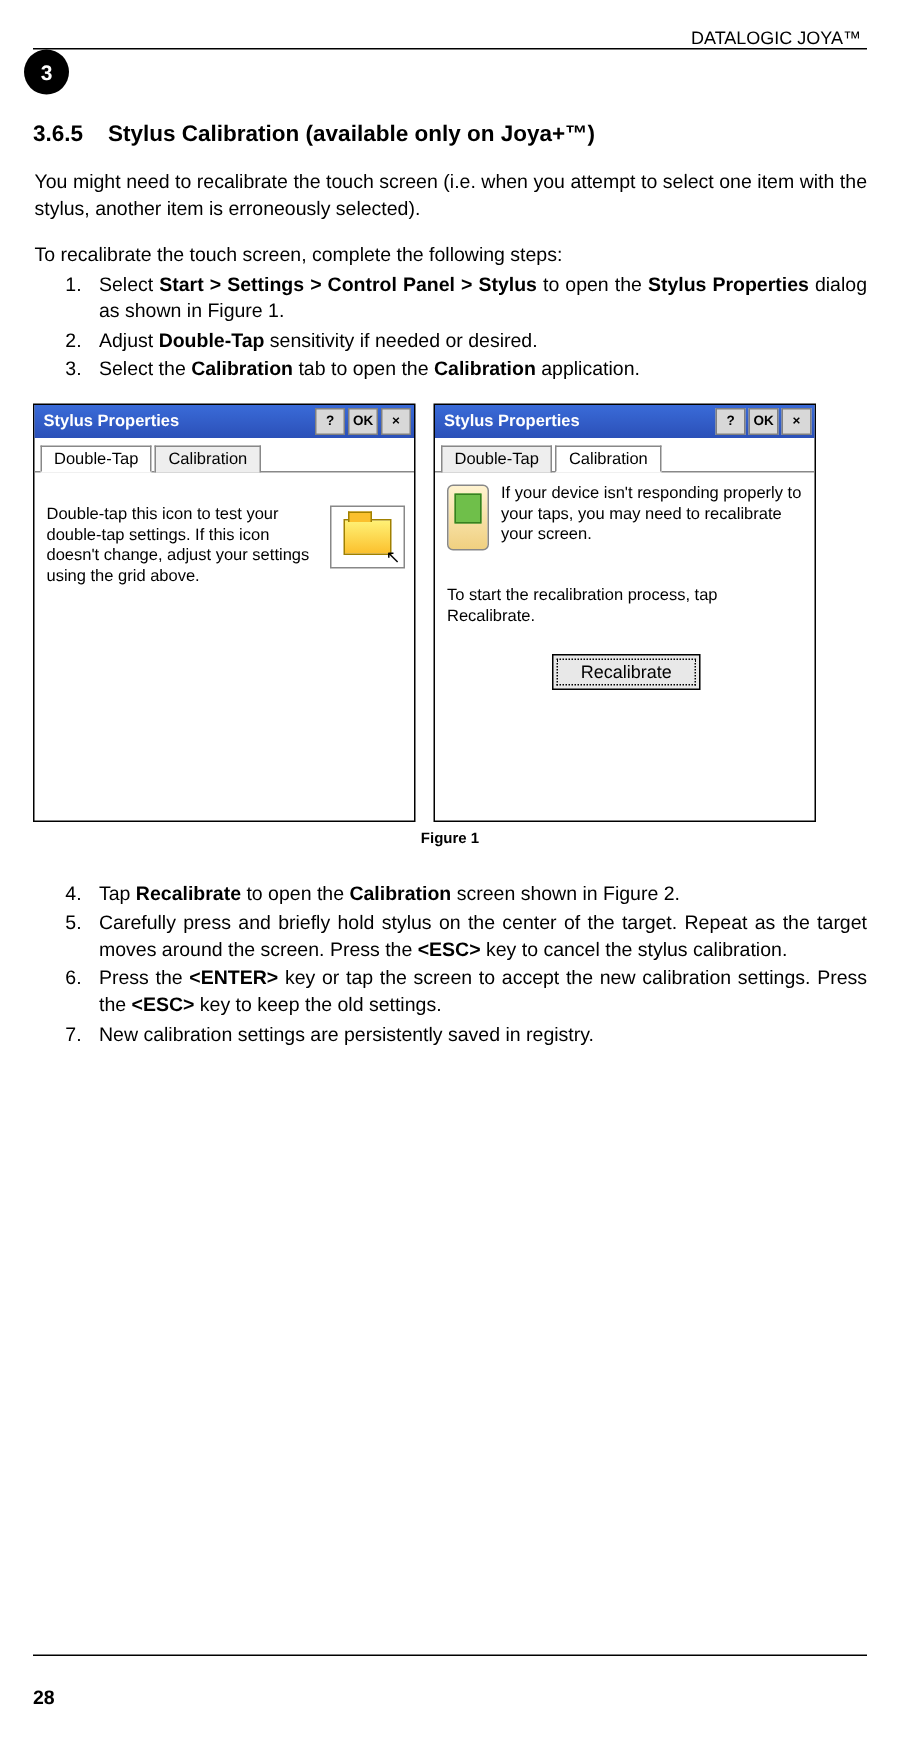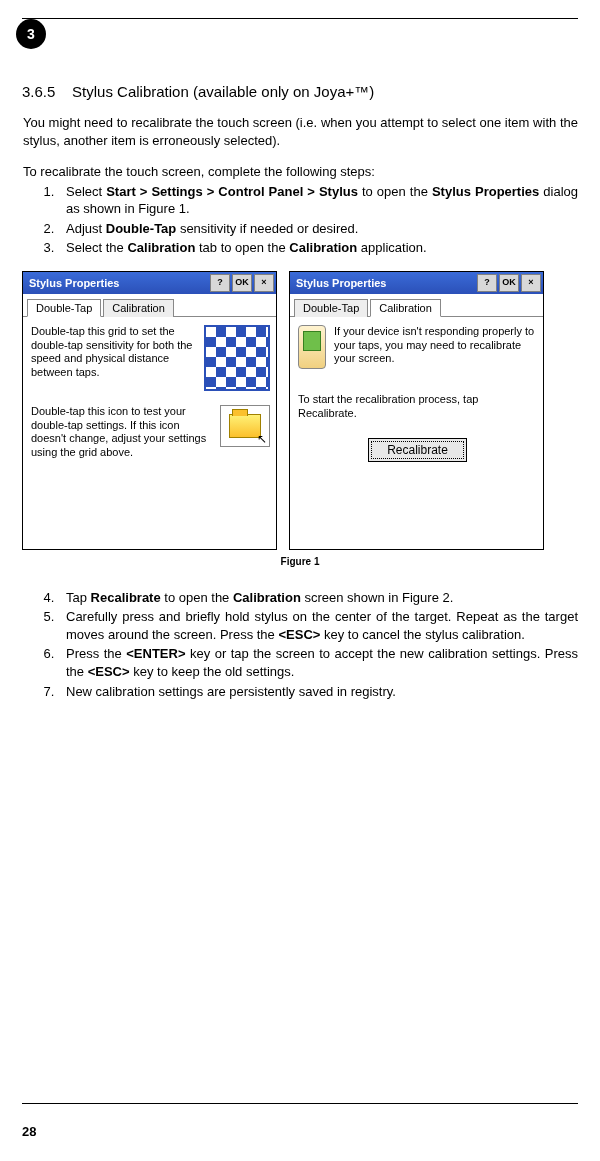--- a/index.html
+++ b/index.html
@@ -42,22 +42,22 @@
     display: flex;
     align-items: center;
     justify-content: center;
     font-weight: bold;
     font-size: 14px;
     margin-top: -6px;
     margin-left: -6px;
   }
   h2.section {
     font-size: 15px;
-    font-weight: normal;
-    margin-top: 34px;
+    font-weight: bold;
+    margin-top: 18px;
     margin-bottom: 14px;
   }
   p.body, div.body {
     font-size: 13px;
     line-height: 1.35;
     margin: 0 0 14px 1px;
     text-align: justify;
   }
   ol.steps {
     font-size: 13px;
@@ -232,20 +232,23 @@
     padding-top:20px;
     font-size:13px;
     font-weight:bold;
   }
 </style>
 </head>
 <body>
 
 <div class="page">
 
+  <div class="header-row">
+    <div class="running-head">DATALOGIC JOYA™</div>
+  </div>
   <div class="header-line"></div>
   <div class="badge">3</div>
 
   <h2 class="section">
     <span>3.6.5</span>&nbsp;&nbsp;&nbsp;
     <span>Stylus Calibration (available only on Joya+™)</span>
   </h2>
 
   <p class="body">You might need to recalibrate the touch screen (i.e. when you attempt to select one item with the stylus, another item is erroneously selected).</p>
 
@@ -266,24 +269,20 @@
           <div class="tbtn">?</div>
           <div class="tbtn">OK</div>
           <div class="tbtn">×</div>
         </div>
       </div>
       <div class="tabs-row">
         <div class="tab active">Double-Tap</div>
         <div class="tab">Calibration</div>
       </div>
       <div class="window-body">
-        <div class="row">
-          <div class="txt">Double-tap this grid to set the double-tap sensitivity for both the speed and physical distance between taps.</div>
-          <div class="checker"></div>
-        </div>
         <div class="row" style="margin-top:14px">
           <div class="txt">Double-tap this icon to test your double-tap settings. If this icon doesn't change, adjust your settings using the grid above.</div>
           <div class="iconbox">
             <div class="folder-icon"></div>
             <span class="cursor">↖</span>
           </div>
         </div>
       </div>
     </div>
 

